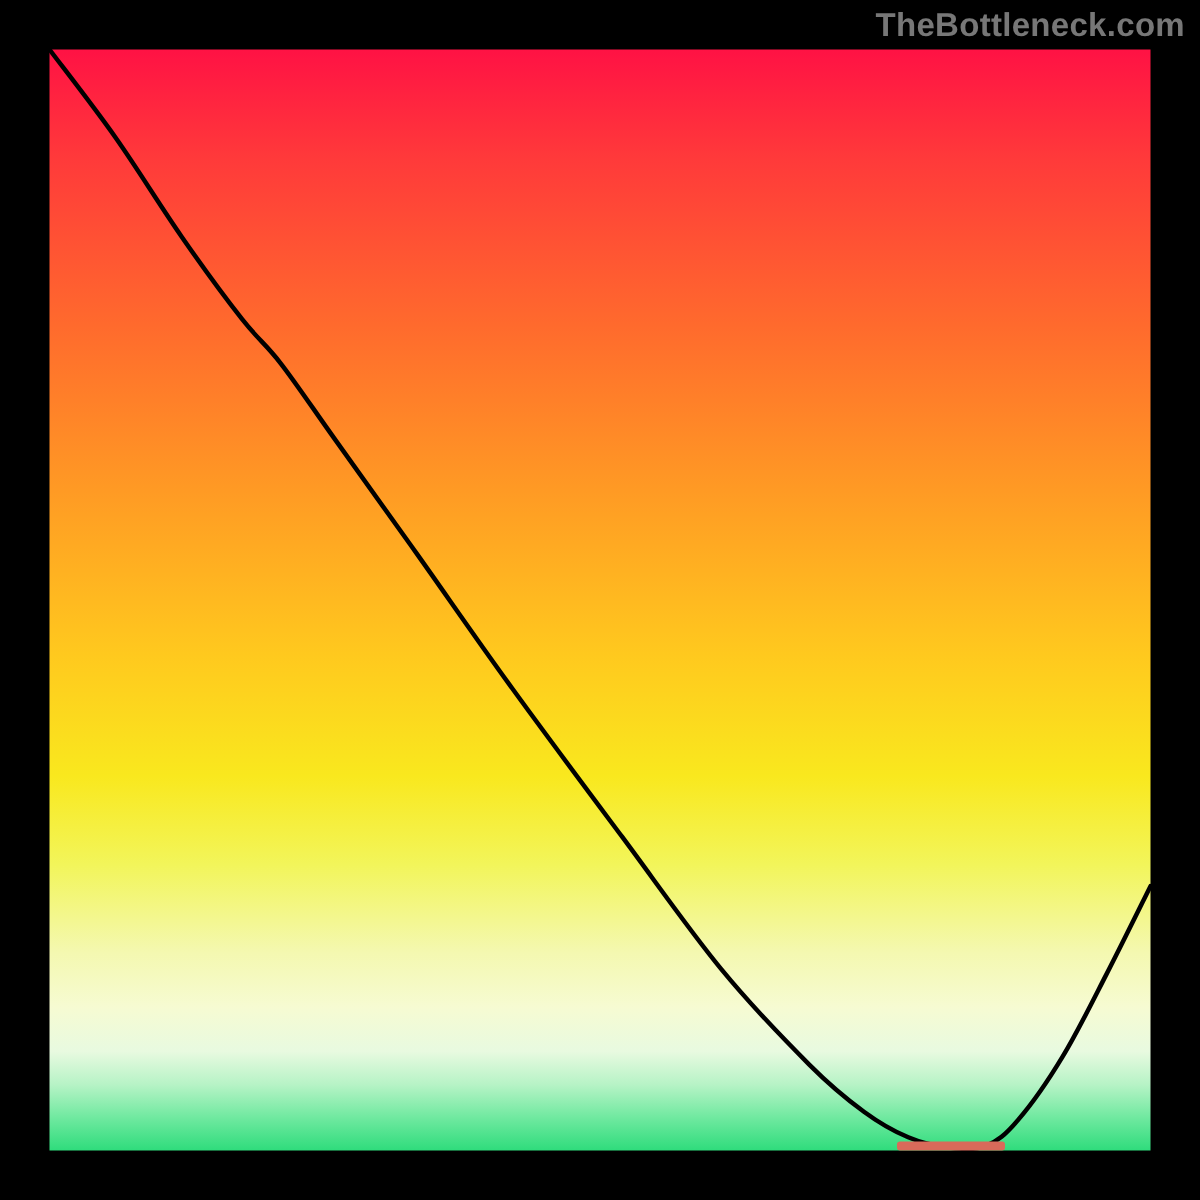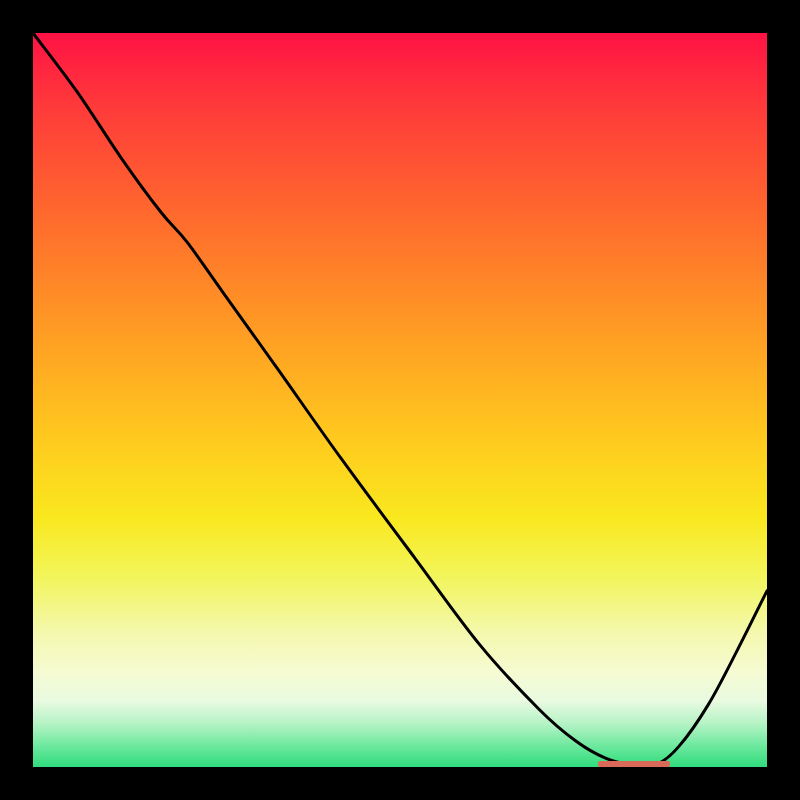--- a/index.html
+++ b/index.html
@@ -64,20 +64,21 @@
     background: #d96a5a;
     height: 6px;
     border-radius: 2px;
   }
 </style>
 </head>
 <body>
 
 <div class="canvas">
 
+  <div class="watermark">TheBottleneck.com</div>
 
   <div class="plot-area"></div>
 
   <svg class="curve" viewBox="0 0 734 734" preserveAspectRatio="none">
     <path fill="none" stroke="#000" stroke-width="3" stroke-linecap="round" stroke-linejoin="round" d="M 0.0 0.0 C 7.3 9.8, 29.4 37.9, 44.0 58.7 C 58.7 79.5, 74.0 104.6, 88.1 124.8 C 102.1 145.0, 117.4 165.8, 128.4 179.8 C 139.5 193.9, 143.7 195.7, 154.1 209.2 C 164.5 222.6, 175.5 239.2, 190.8 260.6 C 206.1 282.0, 226.3 310.1, 245.9 337.6 C 265.5 365.2, 285.6 394.5, 308.3 425.7 C 330.9 456.9, 358.4 493.6, 381.7 524.8 C 404.9 556.0, 426.9 587.6, 447.7 612.9 C 468.5 638.2, 490.6 660.8, 506.5 676.7 C 522.4 692.7, 532.1 700.2, 543.2 708.3 C 554.2 716.4, 563.3 721.3, 572.5 725.2 C 581.7 729.1, 589.6 730.8, 598.2 731.8 C 606.8 732.8, 615.9 734.1, 623.9 731.1 C 631.9 728.0, 637.4 723.4, 645.9 713.4 C 654.5 703.5, 665.5 687.8, 675.3 671.6 C 685.1 655.5, 694.9 635.5, 704.6 616.6 C 714.4 597.6, 729.1 567.6, 734.0 557.8"></path>
   </svg>
 
   <div class="flat-marker" style="left: 598.18px; width: 71.932px; top: 761.064px;"></div>
 
 </div>

